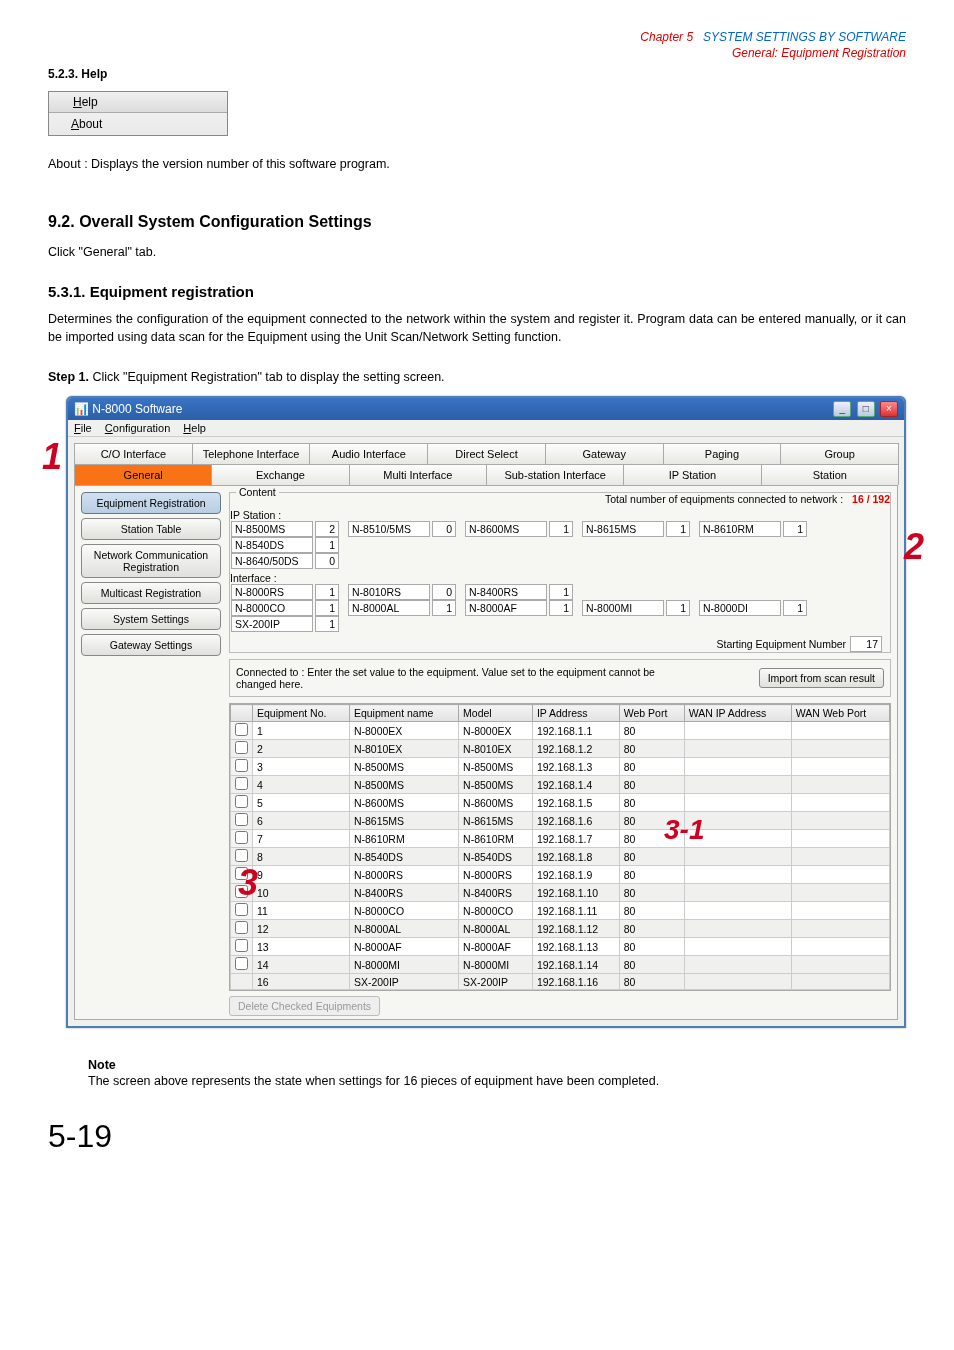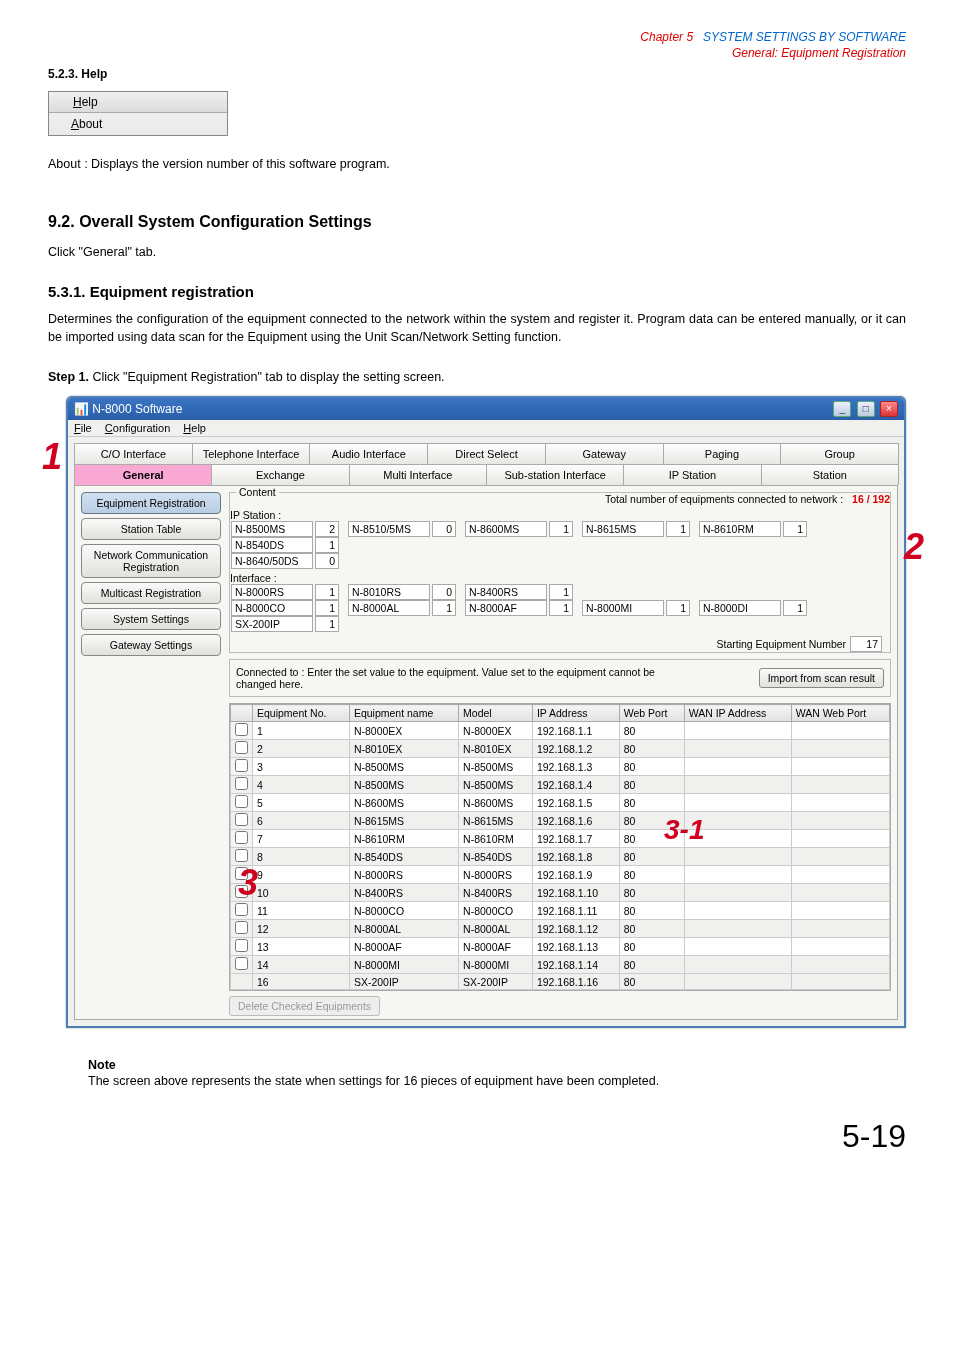--- a/index.html
+++ b/index.html
@@ -27,21 +27,21 @@
   .window { border: 2px solid #4b7fb5; border-radius: 6px 6px 0 0; width: 840px; margin-left: 18px; background: #f0f0ee; box-shadow: 0 0 2px #999; }
   .titlebar { background: linear-gradient(#3a74c4,#2a5ea8); color: #fff; font-size: 12px; padding: 3px 6px; display:flex; justify-content:space-between; align-items:center; border-radius: 4px 4px 0 0; gap: 6px; }
   .titlebar .wbtns span { display:inline-block; width:18px; height:16px; background:linear-gradient(#eef,#bcd); border:1px solid #5a7; margin-left:2px; border-radius:2px; text-align:center; font-size:10px; line-height:14px; color:#234;}
   .titlebar .wbtns .close { background:linear-gradient(#f88,#d33); color:#fff; border-color:#a22;}
   .menubar { background: #f0f0ee; padding: 2px 6px; font-size: 11px; border-bottom:1px solid #ccc; }
   .menubar span { margin-right: 10px; }
   .menubar u { text-decoration: underline; }
   .tabs-outer { padding: 6px; }
   .tabrow { display:flex; }
   .tab { flex:1; text-align:center; font-size:11px; padding:4px 2px; background:linear-gradient(#fdfdfd,#e7e7e3); border:1px solid #aaa; border-bottom:none; margin-right:-1px; }
-  .tab.sel { background:#f9a8d4; font-weight:bold; position:relative; z-index:2; }
+  .tab.sel { background:#f97316; font-weight:normal; position:relative; z-index:2; }
   .tabpane { border:1px solid #aaa; padding:6px; background:#f6f6f2; }
   .leftcol { width:140px; float:left; }
   .navbtn { display:block; width:100%; font-size:10.5px; text-align:center; padding:4px 2px; margin-bottom:4px; border:1px solid #888; background:linear-gradient(#fafafa,#e0e0dc); border-radius:4px; cursor:pointer;}
   .navbtn.sel { background:linear-gradient(#d0e0f0,#b8cde4); border-color:#678;}
   .rightcol { margin-left:148px; }
   .grp { border:1px solid #bbb; padding:0; font-size:10.5px; margin-bottom:6px; position:relative; background:#f6f6f2;}
   .grp .grplabel { position:absolute; top:-7px; left:6px; background:#f6f6f2; padding:0 3px; font-size:10.5px;}
   .total-line { text-align:right; font-size:10.5px; margin-bottom:4px; }
   .total-line .cnt { color:#d00; font-weight:bold; margin-left:6px;}
   .inline-row { margin:3px 0; }
@@ -55,21 +55,21 @@
   table.grid { border-collapse:collapse; width:100%; font-size:10.5px; background:#fff;}
   table.grid th { background:linear-gradient(#f4f4f4,#e2e2e2); border:1px solid #aaa; padding:2px 4px; font-weight:normal; text-align:left;}
   table.grid td { border:1px solid #ccc; padding:1px 4px; height:16px;}
   table.grid td.chk { width:18px; text-align:center; background:#f4f4f4;}
   table.grid tr.alt td { background:#f0f0ee; }
   .tablewrap { max-height: 290px; overflow:auto; border:1px solid #aaa;}
   .delrow { margin-top:8px; }
   .clearfix::after { content:""; display:block; clear:both; }
   .note-block { margin-top: 20px; margin-left: 40px; font-size:12.5px; }
   .note-block .nh { font-weight:bold; margin-bottom:2px;}
-  .pagenum { text-align:right; font-size:32px; margin-top:30px; font-family:Arial,sans-serif;}
+  .pagenum { font-size:32px; margin-top:30px; font-family:Arial,sans-serif;}
 </style>
 </head>
 <body>
 
 <div class="chapter-head">
   <span>Chapter 5</span>&nbsp;&nbsp;
   <span class="blue">SYSTEM SETTINGS BY SOFTWARE</span><br>
   <span>General: Equipment Registration</span>
 </div>
 

